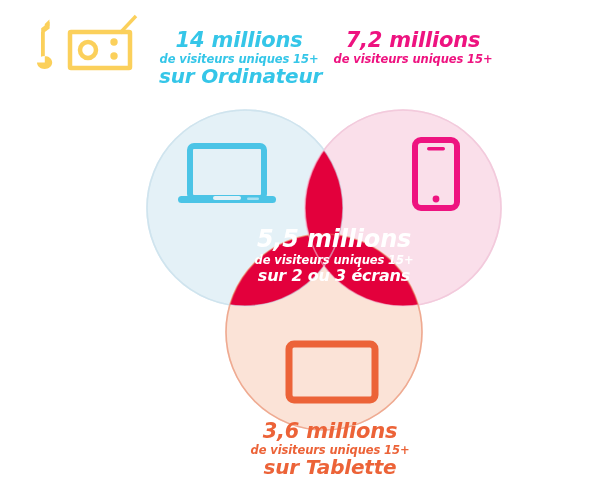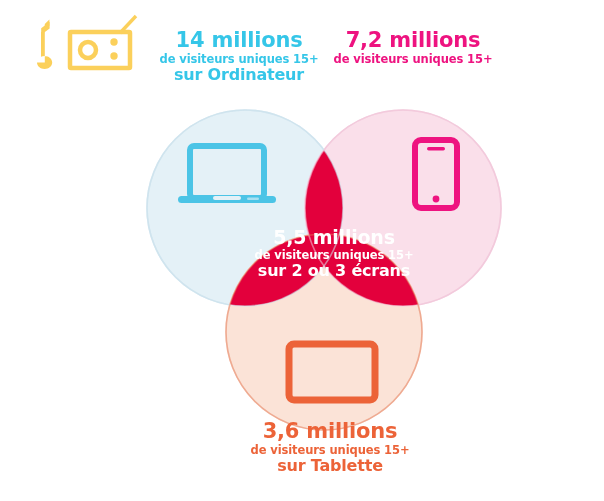--- a/index.html
+++ b/index.html
@@ -13,20 +13,21 @@
     overflow: hidden;
     font-family: "DejaVu Sans", "Liberation Sans", sans-serif;
     position: relative;
   }
   #stage {
     position: absolute;
     left: 0; top: 0;
     width: 604px;
     height: 501px;
     background: #ffffff;
+    font-style: italic;
   }
 
   
   .brand-icon {
     position: absolute;
     left: 24px;
     top: 14px;
     width: 118px;
     height: 62px;
   }
@@ -46,21 +47,21 @@
   }
   .label-block .small {
     display: block;
     font-size: 11.5px;
     font-weight: 700;
     margin: 1px 0 1px 0;
     letter-spacing: -0.1px;
   }
   .label-block .mid {
     display: block;
-    font-size: 16px;
+    font-size: 20px;
     font-weight: 700;
     letter-spacing: -0.2px;
   }
 
   #label-computer {
     left: 159px;
     top: 29px;
     width: 160px;
     color: #35C6E8;
   }
@@ -77,21 +78,21 @@
     color: #EC6338;
   }
   #label-center {
     left: 234px;
     top: 227px;
     width: 200px;
     color: #ffffff;
     z-index: 8;
     text-shadow: none;
   }
-  #label-center .big { font-size: 19px; text-align: center; }
+  #label-center .big { font-size: 24px; text-align: center; }
   #label-center .mid { font-size: 16px; }
   #label-center .small { font-size: 11.5px; }
 
   
   #venn {
     position: absolute;
     left: 0;
     top: 0;
     width: 604px;
     height: 501px;

